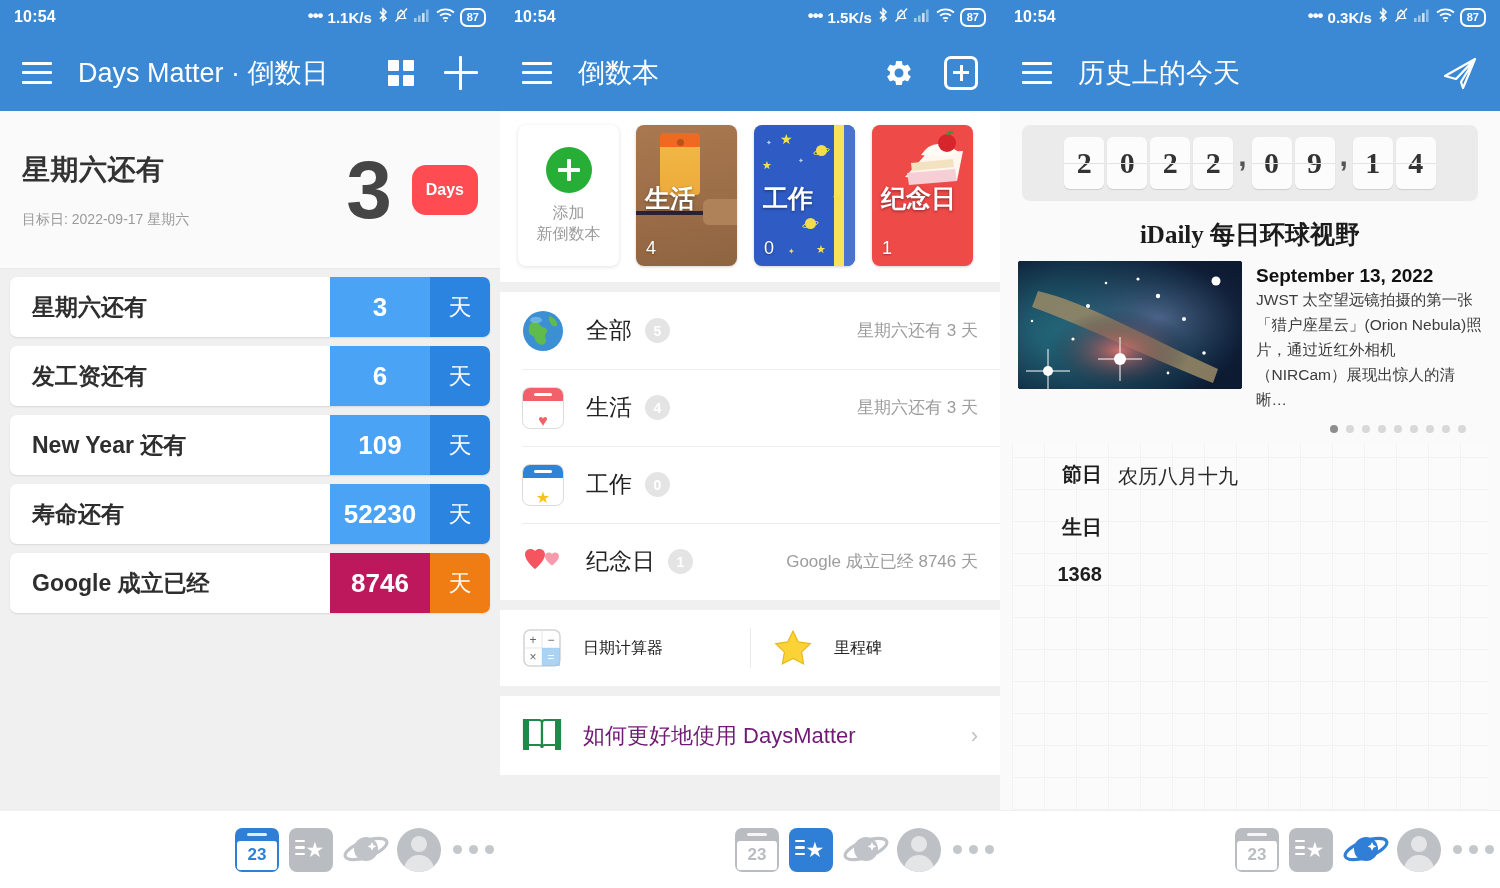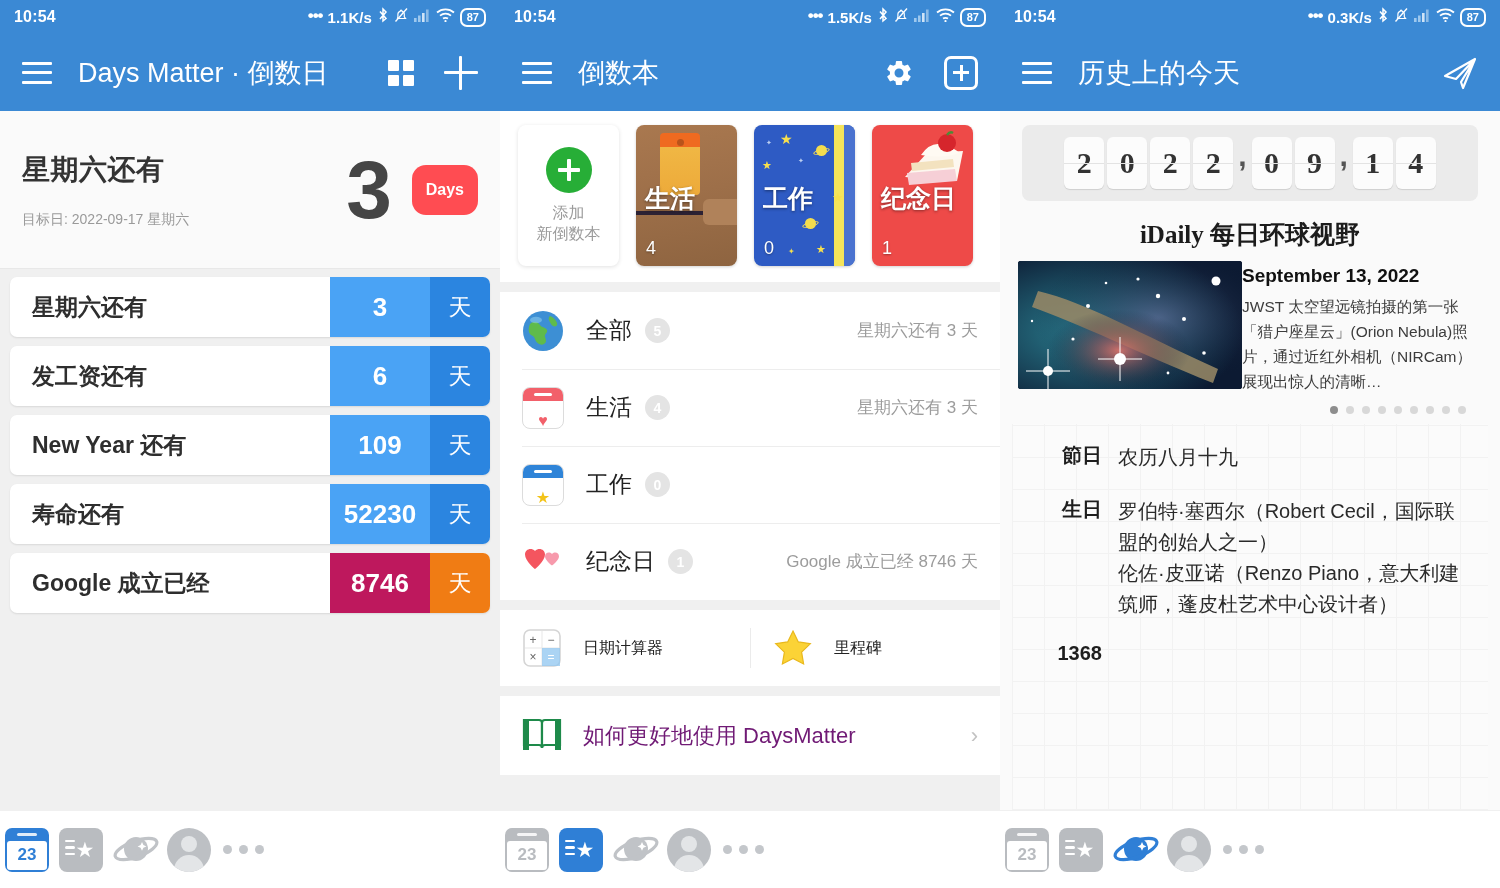--- a/index.html
+++ b/index.html
@@ -146,42 +146,42 @@
   .flipdate { margin: 14px 22px 0; background: #ebebeb; border-radius: 8px;
               display: flex; align-items: center; justify-content: center; gap: 3px; height: 76px; }
   .flipcell { width: 40px; height: 52px; background: #fcfcfc; border-radius: 6px;
               display: flex; align-items: center; justify-content: center;
               font-size: 30px; font-weight: bold; color: #333; position: relative;
               box-shadow: 0 1px 1px rgba(0,0,0,.12); font-family: "Liberation Serif", serif; }
   .flipcell::after { content:''; position:absolute; left:0; right:0; top:50%; height:1px; background:#e3e3e3; }
   .flipcomma { font-size: 30px; font-weight: bold; color: #555; padding: 0 2px 14px; align-self: center; }
   .idaily-title { text-align: center; font-size: 25px; font-weight: bold; color: #1c1c1c;
                   margin: 17px 0 10px; font-family: "Liberation Serif", serif; }
-  .idaily-card { display: flex; padding: 0 18px; }
+  .idaily-card { display: flex; padding: 0 18px; gap: 14px; }
   .idaily-img { width: 224px; height: 128px; border-radius: 3px; overflow: hidden; flex: 0 0 auto;
                 background: #0b1830; position: relative; }
   .neb { position: absolute; inset: 0; }
   .idaily-txt { flex: 1 1 auto; padding-top: 4px; }
   .idaily-date { font-size: 19px; font-weight: bold; color: #111; }
-  .idaily-desc { font-size: 15.5px; color: #3c3c3c; line-height: 1.62; margin-top: 7px; }
+  .idaily-desc { font-size: 15.5px; color: #3c3c3c; line-height: 1.62; margin-top: 0; }
   .dots { display: flex; gap: 8px; justify-content: flex-end; padding: 12px 34px 8px; }
   .dots i { width: 8px; height: 8px; border-radius: 50%; background: #d8d8d8; display: block; }
   .dots i.on { background: #8d8d8d; }
   .histbox { flex: 1 1 auto; margin: 2px 12px 0; background:
       repeating-linear-gradient(0deg, #f2f2f2 0 1px, transparent 1px 32px),
       repeating-linear-gradient(90deg, #f2f2f2 0 1px, transparent 1px 32px), #fbfbfb;
       padding: 18px 16px 0; overflow: hidden; }
   .hrow { display: flex; margin-bottom: 22px; }
   .hlabel { width: 74px; flex: 0 0 auto; font-size: 20px; font-weight: bold; color: #1e1e1e; text-align: right; padding-right: 0; }
   .hcontent { flex: 1 1 auto; padding-left: 16px; font-size: 20px; color: #2a2a2a; line-height: 1.56; }
   .hcontent div + div { margin-top: 0; }
 
   
   .bottomnav { height: 78px; background: #fff; display: flex; align-items: center;
-               justify-content: flex-start; flex: 0 0 auto; border-top: 1px solid #f0f0f0; }
+               justify-content: flex-end; flex: 0 0 auto; border-top: 1px solid #f0f0f0; }
   .nav-item { width: 54px; height: 54px; display: flex; align-items: center; justify-content: center; cursor: pointer; }
   .nv-cal { width: 44px; height: 44px; border-radius: 7px; background: #b9bcc0; overflow: hidden; position: relative;
             display:flex; flex-direction:column; }
   .nv-cal.on { background: #2f7fd6; }
   .nv-cal .hd { height: 13px; background: rgba(255,255,255,.0); position: relative; }
   .nv-cal .hd::after { content:''; position:absolute; left: 12px; right: 12px; top: 5px; height: 3px;
                        background: rgba(255,255,255,.85); border-radius: 2px; }
   .nv-cal .bd { flex: 1 1 auto; background: #fff; margin: 0 2px 2px; border-radius: 3px;
                 display:flex; align-items:center; justify-content:center;
                 font-size: 17px; font-weight: bold; color: #b9bcc0; }
@@ -709,24 +709,20 @@
 
       <div class="histbox">
         <div class="hrow">
           <div class="hlabel">節日</div>
           <div class="hcontent">
             <div>农历八月十九</div>
           </div>
         </div>
         <div class="hrow">
           <div class="hlabel">生日</div>
-          <div class="hcontent">
-            <div>罗伯特·塞西尔（Robert Cecil，国际联盟的创始人之一）</div>
-            <div>伦佐·皮亚诺（Renzo Piano，意大利建筑师，蓬皮杜艺术中心设计者）</div>
-          </div>
         </div>
         <div class="hrow">
           <div class="hlabel">1368</div>
         </div>
       </div>
     </div>
 
     <div class="bottomnav">
       <div class="nav-item">
         <div class="nv-cal">

